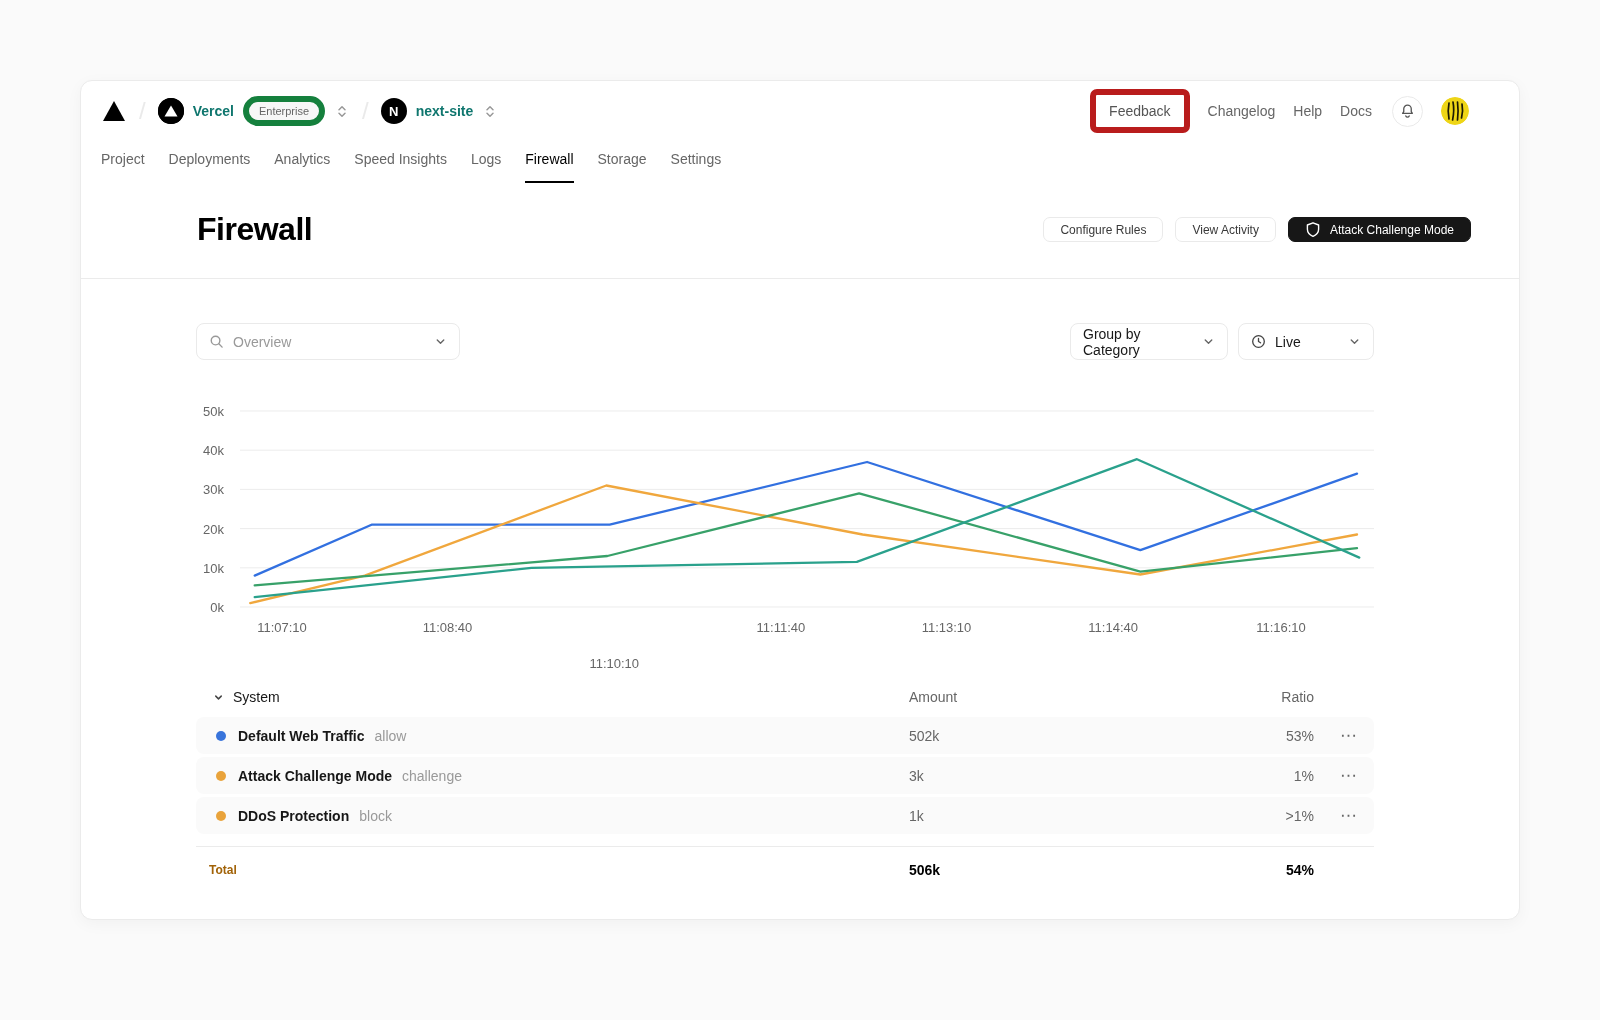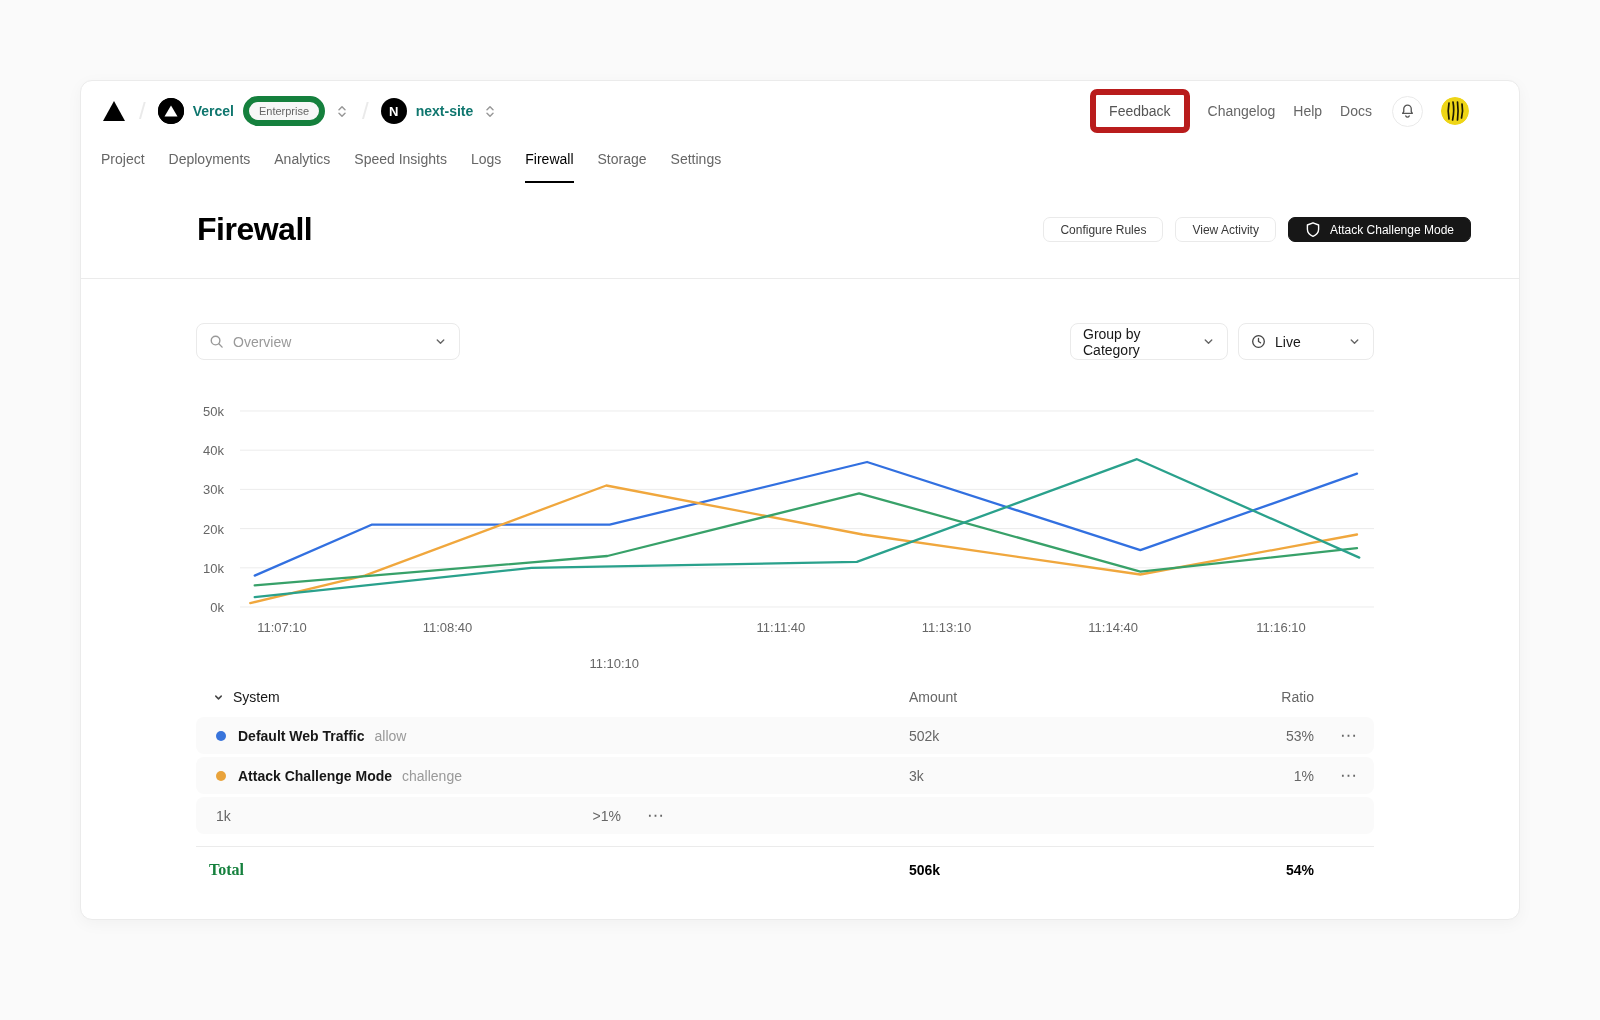--- a/index.html
+++ b/index.html
@@ -67,21 +67,21 @@
   .cell-amount { width:310px; font-size:14px; color:#666; }
   .cell-ratio { width:95px; text-align:right; font-size:14px; color:#666; }
   .cell-menu { width:44px; text-align:right; }
   .t-head .cell-amount, .t-head .cell-ratio { color:#666; font-weight:400; }
   .t-row { display:flex; align-items:center; height:37px; background:#fafafa; border-radius:8px; margin-top:3px; padding:0 16px 0 20px; }
   .dot { width:10px; height:10px; border-radius:50%; flex:none; }
   .rule-name { font-size:14px; font-weight:700; color:#171717; }
   .rule-action { font-size:14px; color:#999; margin-left:-2px; }
   .menu-dots { color:#666; font-size:17px; letter-spacing:1px; cursor:pointer; line-height:1; }
   .t-total { display:flex; align-items:center; height:46px; border-top:1px solid #ebebeb; margin-top:12px; padding:0 16px 0 13px; }
-  .t-total .total-label { flex:1; font-size:16px; font-weight:700; color:#15803d;font-family:Liberation Serif, serif; }
+  .t-total .total-label { flex:1; font-size:12px; font-weight:700; color:#a16207; }
   .t-total .cell-amount, .t-total .cell-ratio { font-weight:700; color:#000; }
   svg.icon { display:block; }
 </style>
 </head>
 <body>
 
 <div class="card">
 
   <div class="topbar">
     <div class="tb-left">
@@ -269,20 +269,25 @@
           <span class="dot" style="background: rgb(233, 163, 59);"></span>
           <span class="rule-name">Attack Challenge Mode</span>
           <span class="rule-action">challenge</span>
         </span>
         <span class="cell-amount">3k</span>
         <span class="cell-ratio">1%</span>
         <span class="cell-menu"><span class="menu-dots">⋯</span></span>
       </div>
 
       <div class="t-row">
+        <span class="cell-name">
+          <span class="dot" style="background: rgb(233, 163, 59);"></span>
+          <span class="rule-name">DDoS Protection</span>
+          <span class="rule-action">block</span>
+        </span>
         <span class="cell-amount">1k</span>
         <span class="cell-ratio">&gt;1%</span>
         <span class="cell-menu"><span class="menu-dots">⋯</span></span>
       </div>
 
       <div class="t-total">
         <span class="total-label">Total</span>
         <span class="cell-amount">506k</span>
         <span class="cell-ratio">54%</span>
         <span class="cell-menu"></span>

